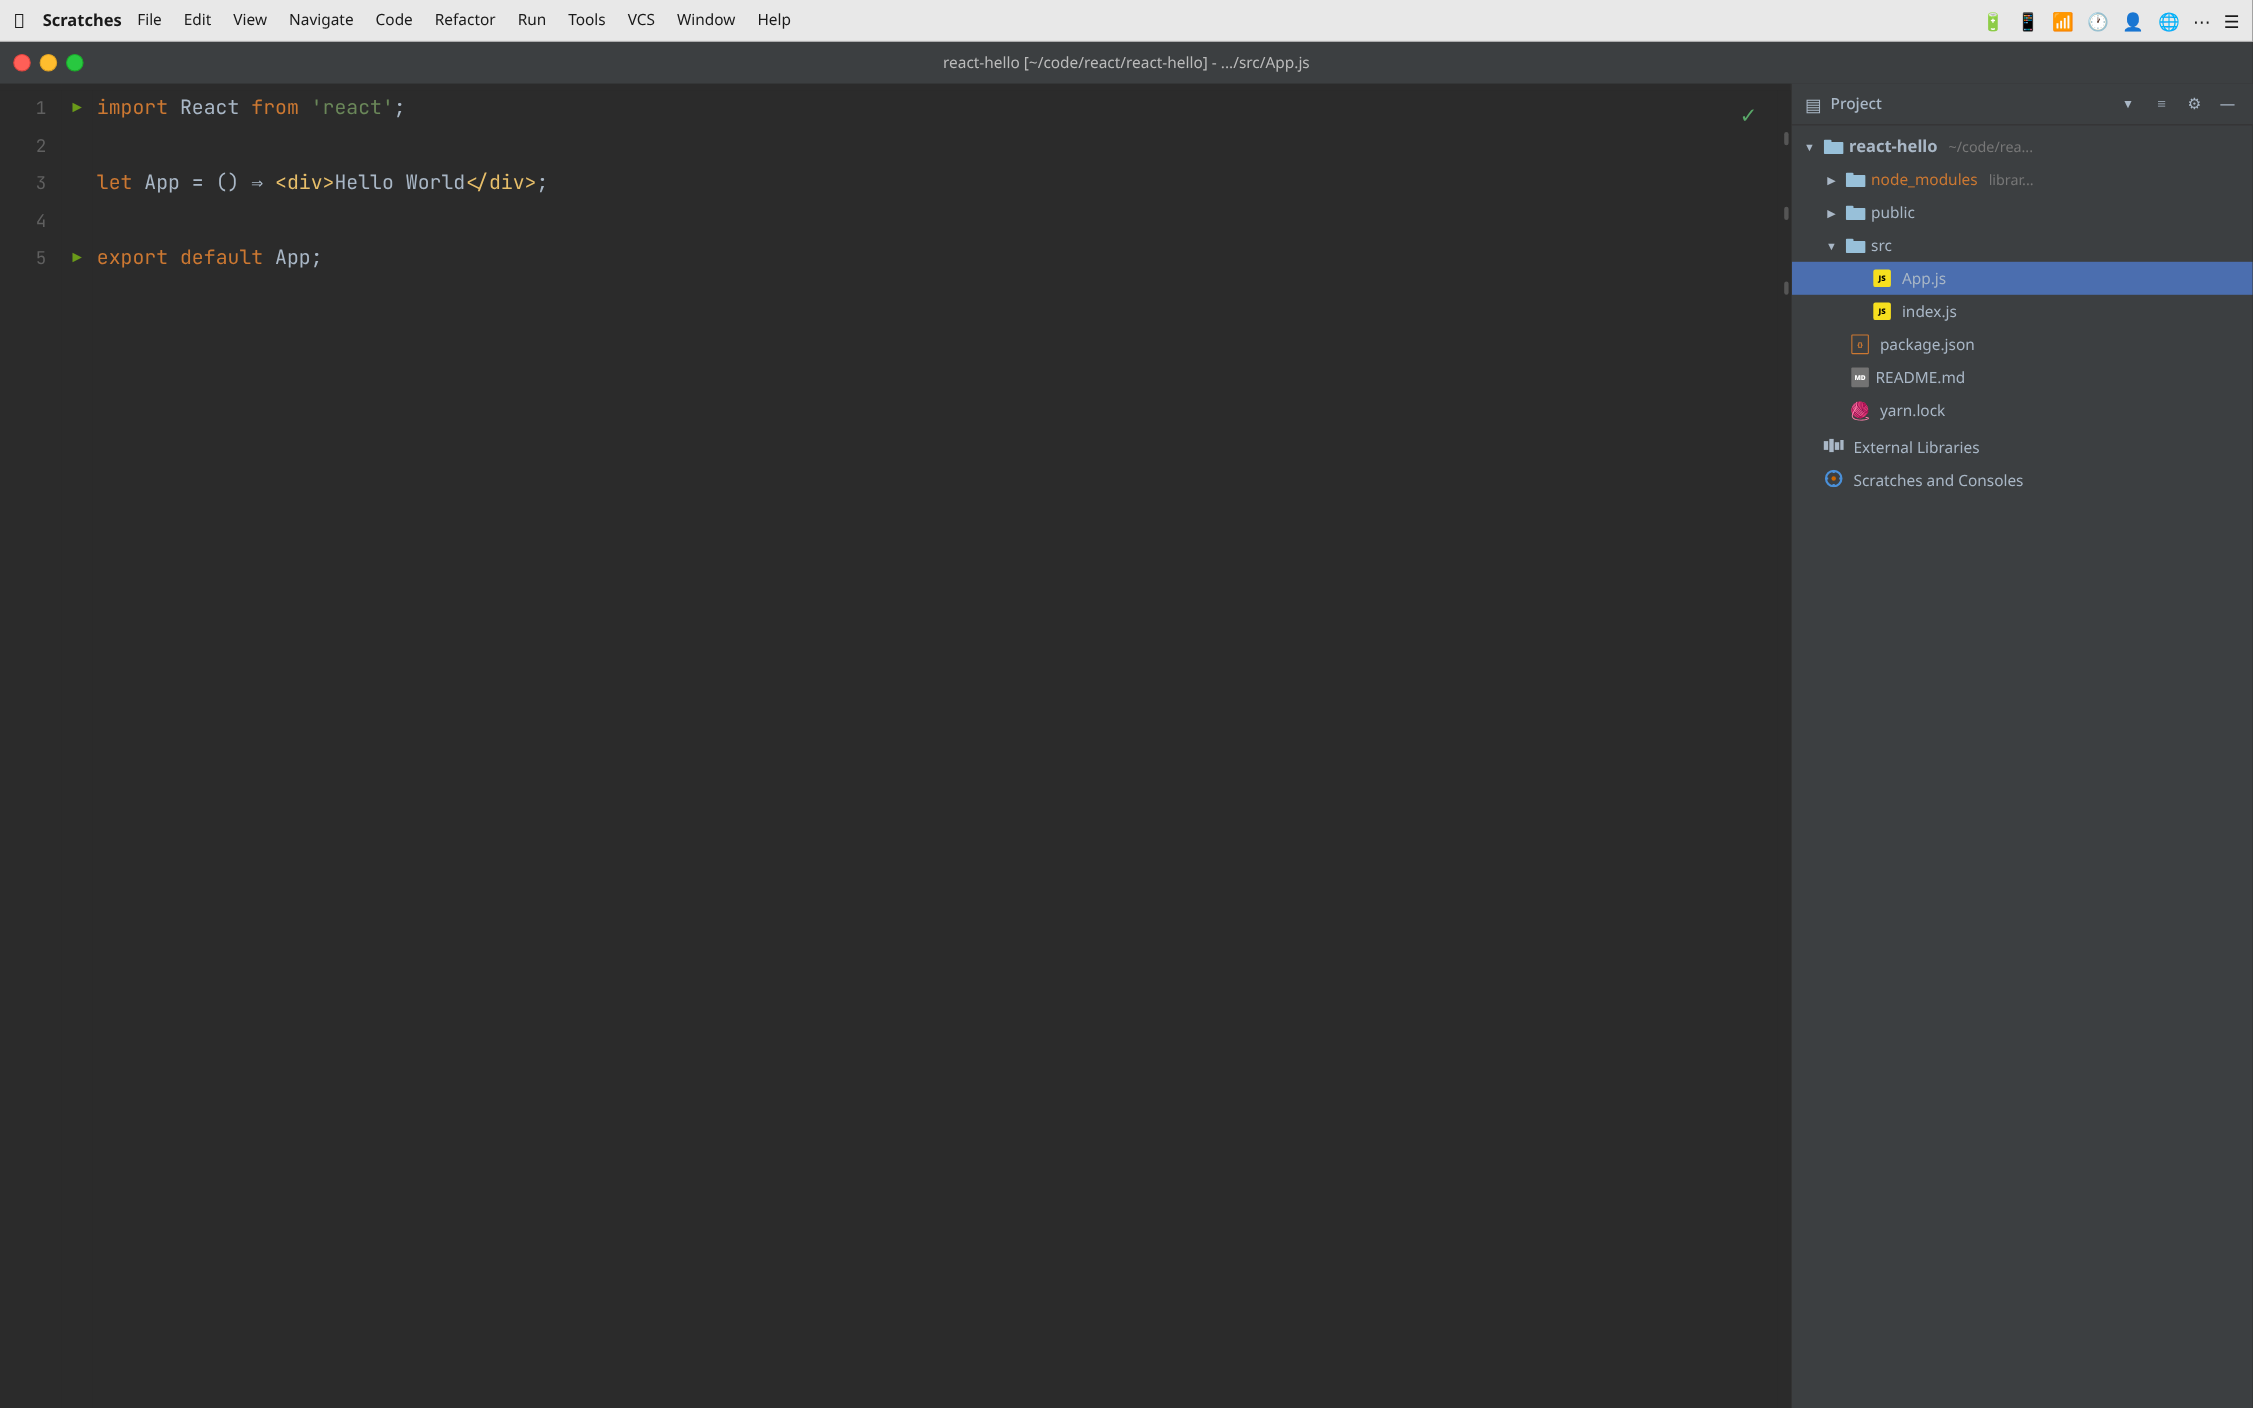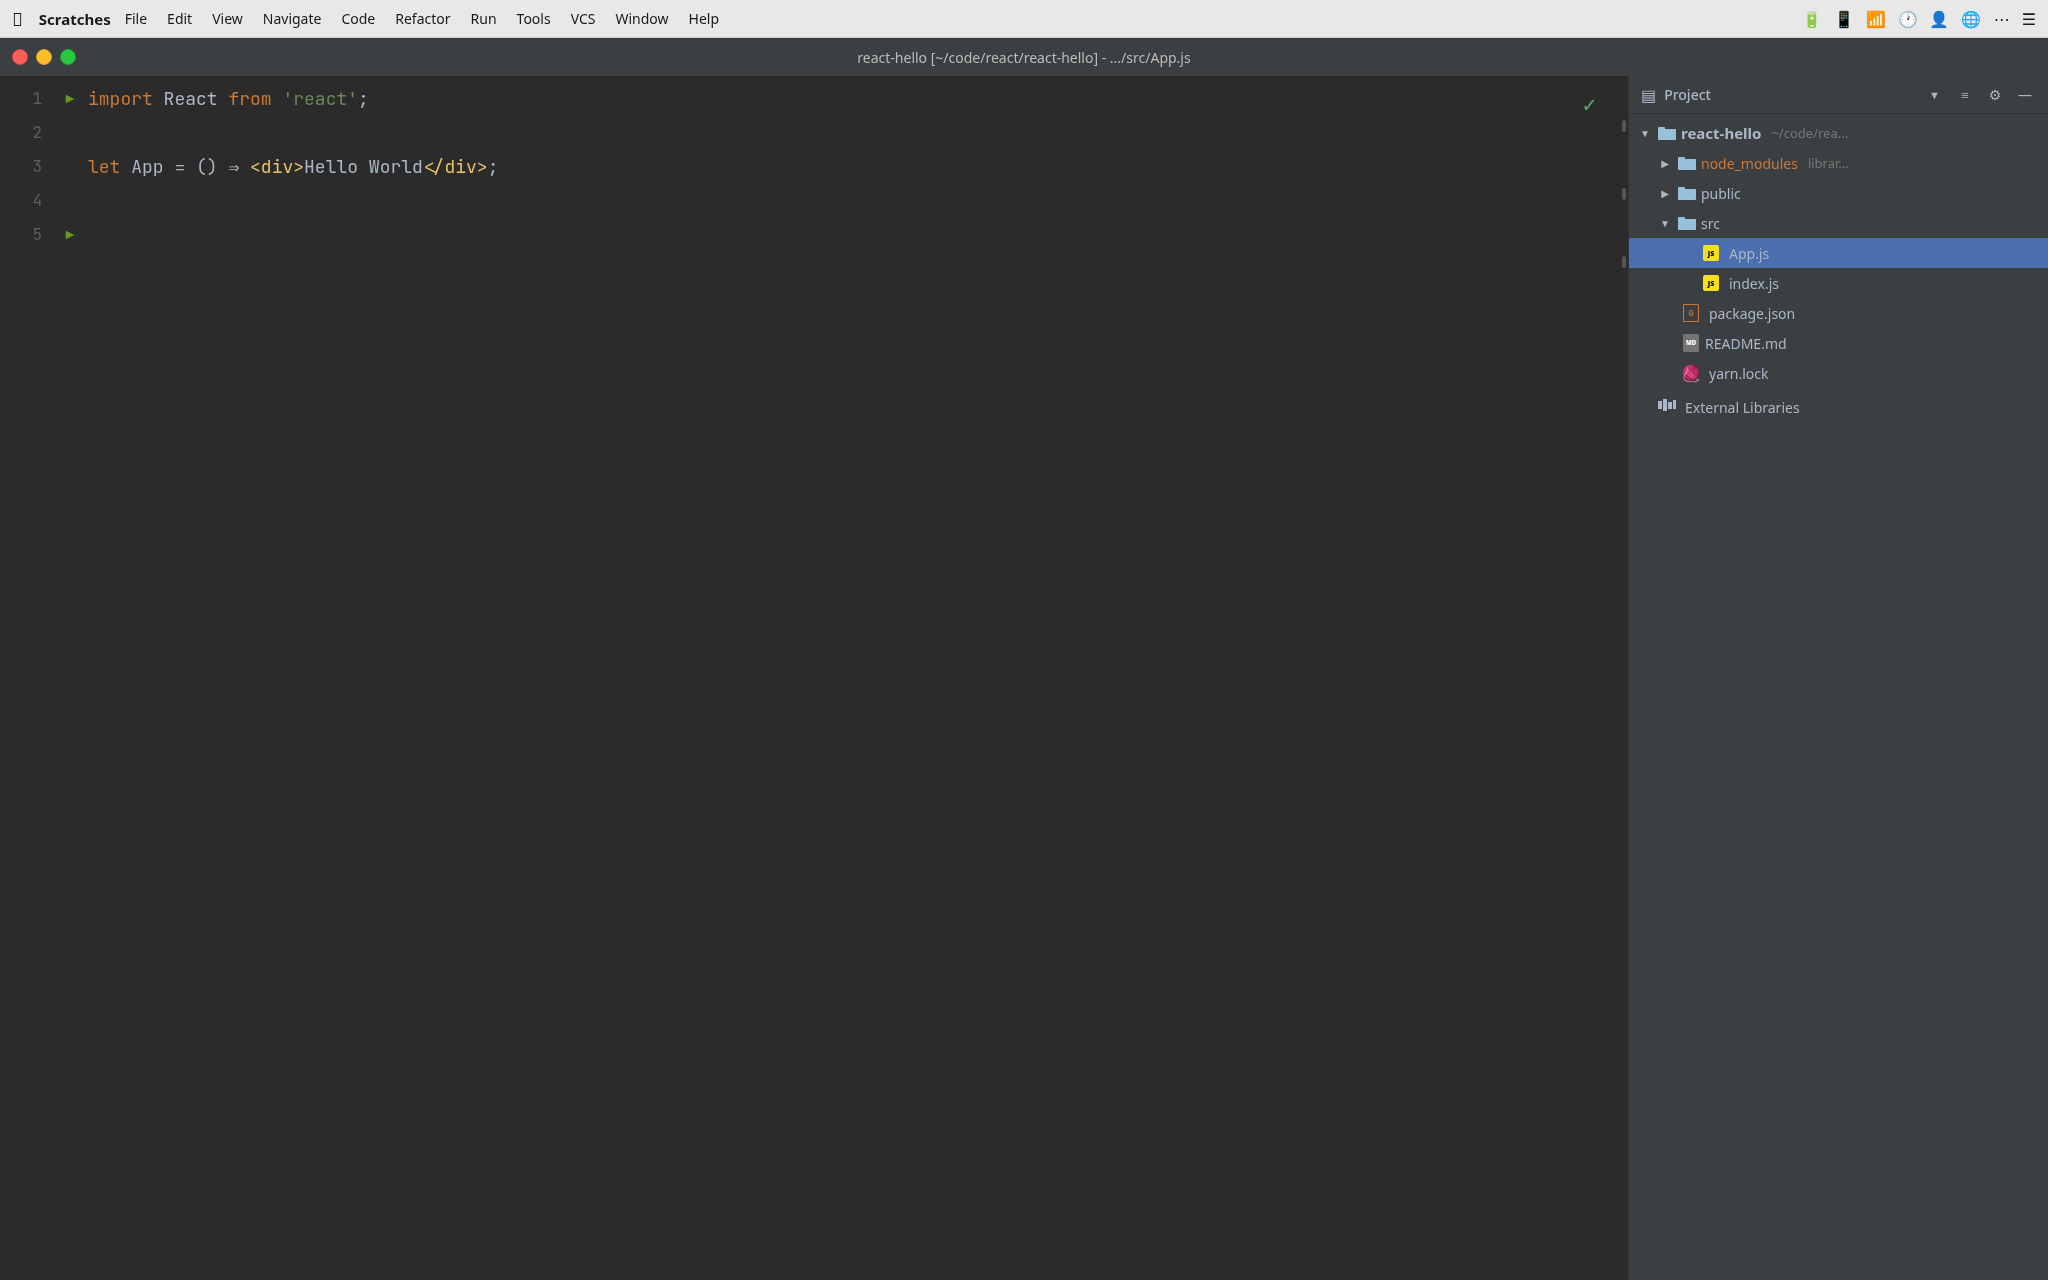--- a/index.html
+++ b/index.html
@@ -452,20 +452,26 @@
           <span class="arrow">⇒</span>
           <span class="default-text">&nbsp;</span>
           <span class="html-tag">&lt;div&gt;</span>
           <span class="html-content">Hello World</span>
           <span class="html-tag">&lt;/div&gt;</span>
           <span class="default-text">;</span>
         </div>
 
         <div class="code-line"></div>
 
+        <div class="code-line">
+          <span class="kw">export</span>
+          <span class="default-text">&nbsp;</span>
+          <span class="kw">default</span>
+          <span class="default-text">&nbsp;App;</span>
+        </div>
 
         <span class="check-mark">✓</span>
       </div>
 
       <div class="scrollbar-right">
         <div class="scrollbar-indicator" style="top: 38px;"></div>
         <div class="scrollbar-indicator" style="top: 106px;"></div>
         <div class="scrollbar-indicator" style="top: 174px;"></div>
       </div>
     </div>
@@ -572,16 +578,30 @@
           <svg width="20" height="16" viewBox="0 0 20 16">
             <rect x="1" y="4" width="4" height="8" fill="#a9b7c6"></rect>
             <rect x="6" y="2" width="4" height="12" fill="#a9b7c6"></rect>
             <rect x="11" y="5" width="4" height="7" fill="#a9b7c6"></rect>
             <rect x="16" y="3" width="3" height="9" fill="#a9b7c6"></rect>
           </svg>
         </span>
         <span class="tree-label">External Libraries</span>
       </div>
 
+      <div class="tree-item tree-indent-1" style="padding-left: 8px;">
+        <span style="width:16px;display:inline-block;"></span>
+        <span class="scratches-icon" style="margin-right:4px;">
+          <svg width="20" height="16" viewBox="0 0 20 16">
+            <circle cx="10" cy="8" r="7" fill="none" stroke="#4a90d9" stroke-width="2"></circle>
+            <line x1="10" y1="1" x2="10" y2="3" stroke="#4a90d9" stroke-width="2"></line>
+            <line x1="10" y1="13" x2="10" y2="15" stroke="#4a90d9" stroke-width="2"></line>
+            <line x1="3" y1="8" x2="5" y2="8" stroke="#4a90d9" stroke-width="2"></line>
+            <line x1="15" y1="8" x2="17" y2="8" stroke="#4a90d9" stroke-width="2"></line>
+            <circle cx="10" cy="8" r="2" fill="#cc6600"></circle>
+          </svg>
+        </span>
+        <span class="tree-label">Scratches and Consoles</span>
+      </div>
 
     </div>
   </div>
 </div>
 
 </body></html>

